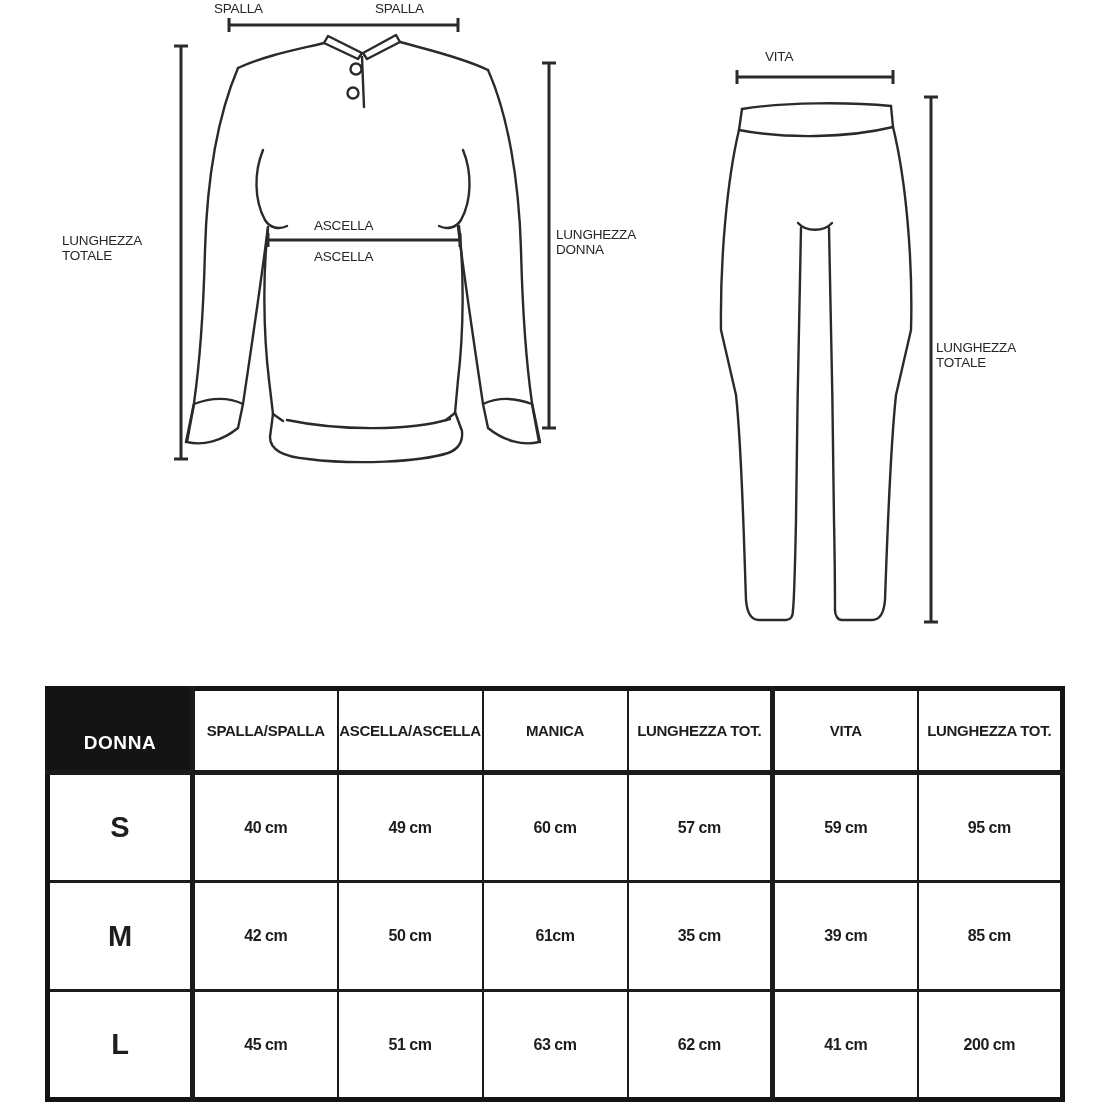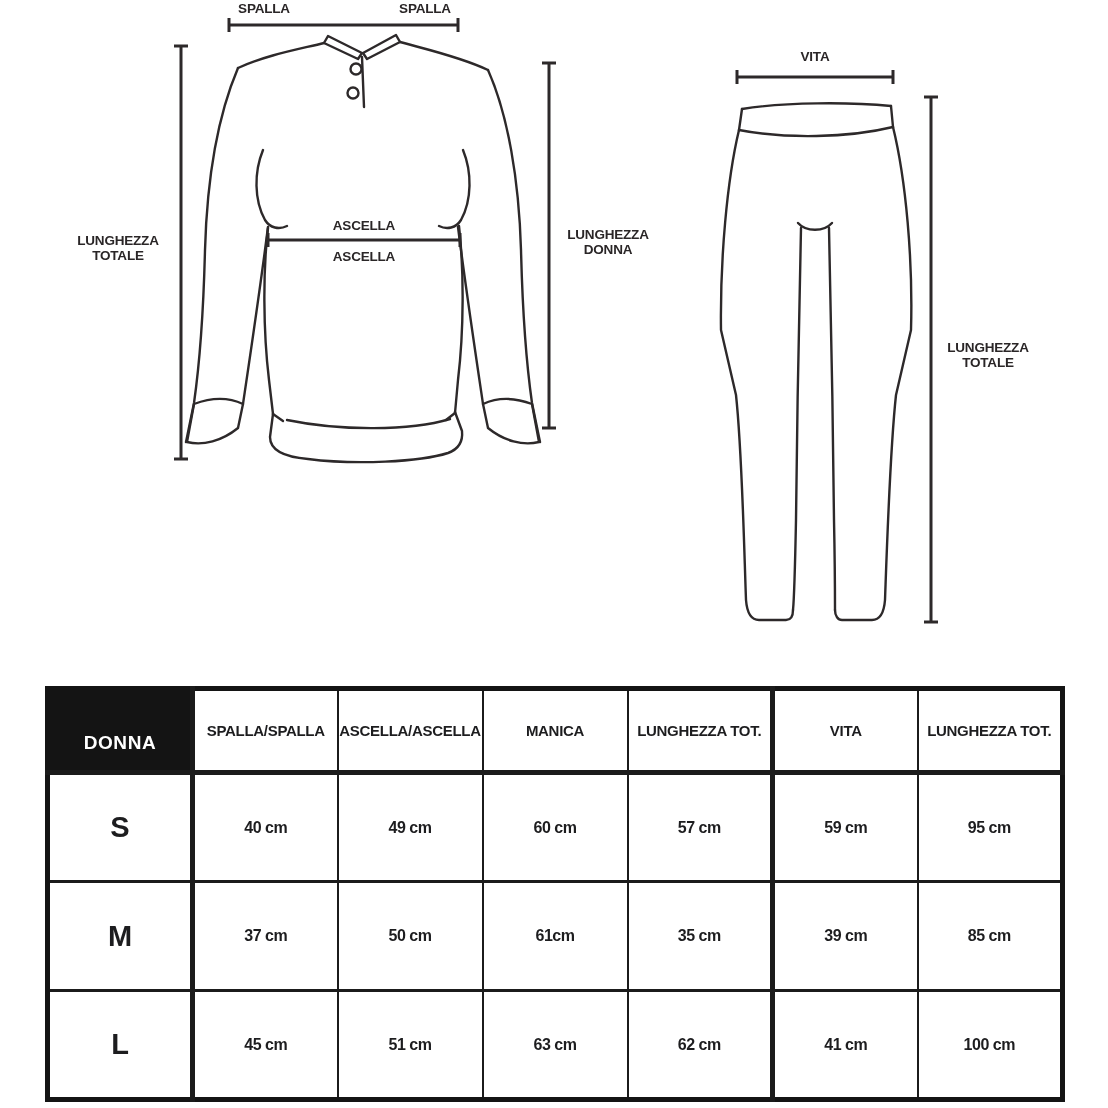--- a/index.html
+++ b/index.html
@@ -8,26 +8,25 @@
     background: #ffffff;
     font-family: "Liberation Sans", sans-serif;
     position: relative;
     overflow: hidden;
   }
   .stage { position: absolute; inset: 0; }
 
   
   .dlabel {
     position: absolute;
-    font-weight: bold;
+    font-weight: normal;
     font-size: 13.5px;
     line-height: 1.12;
     letter-spacing: -0.2px;
     color: #2a2627;
-    text-align: center;
     width: 110px;
   }
   .lbl-spalla-left    { left: 214px; top: 1px;   width: 100px; }
   .lbl-spalla-right   { left: 375px; top: 1px;   width: 100px; }
   .lbl-lunghezza-tot-sweater { left: 62px;  top: 233px; width: 112px; }
   .lbl-ascella-top    { left: 314px; top: 218px; width: 100px; }
   .lbl-ascella-bottom { left: 314px; top: 249px; width: 100px; }
   .lbl-lunghezza-manica { left: 556px; top: 227px; width: 104px; }
   .lbl-vita           { left: 765px; top: 49px;  width: 100px; }
   .lbl-lunghezza-tot-pants { left: 936px; top: 340px; width: 104px; }
@@ -189,31 +188,31 @@
         <td class="size-cell">S</td>
         <td class="value-cell">40 cm</td>
         <td class="value-cell">49 cm</td>
         <td class="value-cell">60 cm</td>
         <td class="value-cell">57 cm</td>
         <td class="value-cell">59 cm</td>
         <td class="value-cell">95 cm</td>
       </tr>
       <tr>
         <td class="size-cell">M</td>
-        <td class="value-cell">37 cm</td>
+        <td class="value-cell">42 cm</td>
         <td class="value-cell">50 cm</td>
         <td class="value-cell">61cm</td>
         <td class="value-cell">35 cm</td>
         <td class="value-cell">39 cm</td>
         <td class="value-cell">85 cm</td>
       </tr>
       <tr>
         <td class="size-cell">L</td>
         <td class="value-cell">45 cm</td>
         <td class="value-cell">51 cm</td>
         <td class="value-cell">63 cm</td>
         <td class="value-cell">62 cm</td>
         <td class="value-cell">41 cm</td>
-        <td class="value-cell">100 cm</td>
+        <td class="value-cell">200 cm</td>
       </tr>
     </tbody>
   </table>
 </div>
 
 </body></html>

